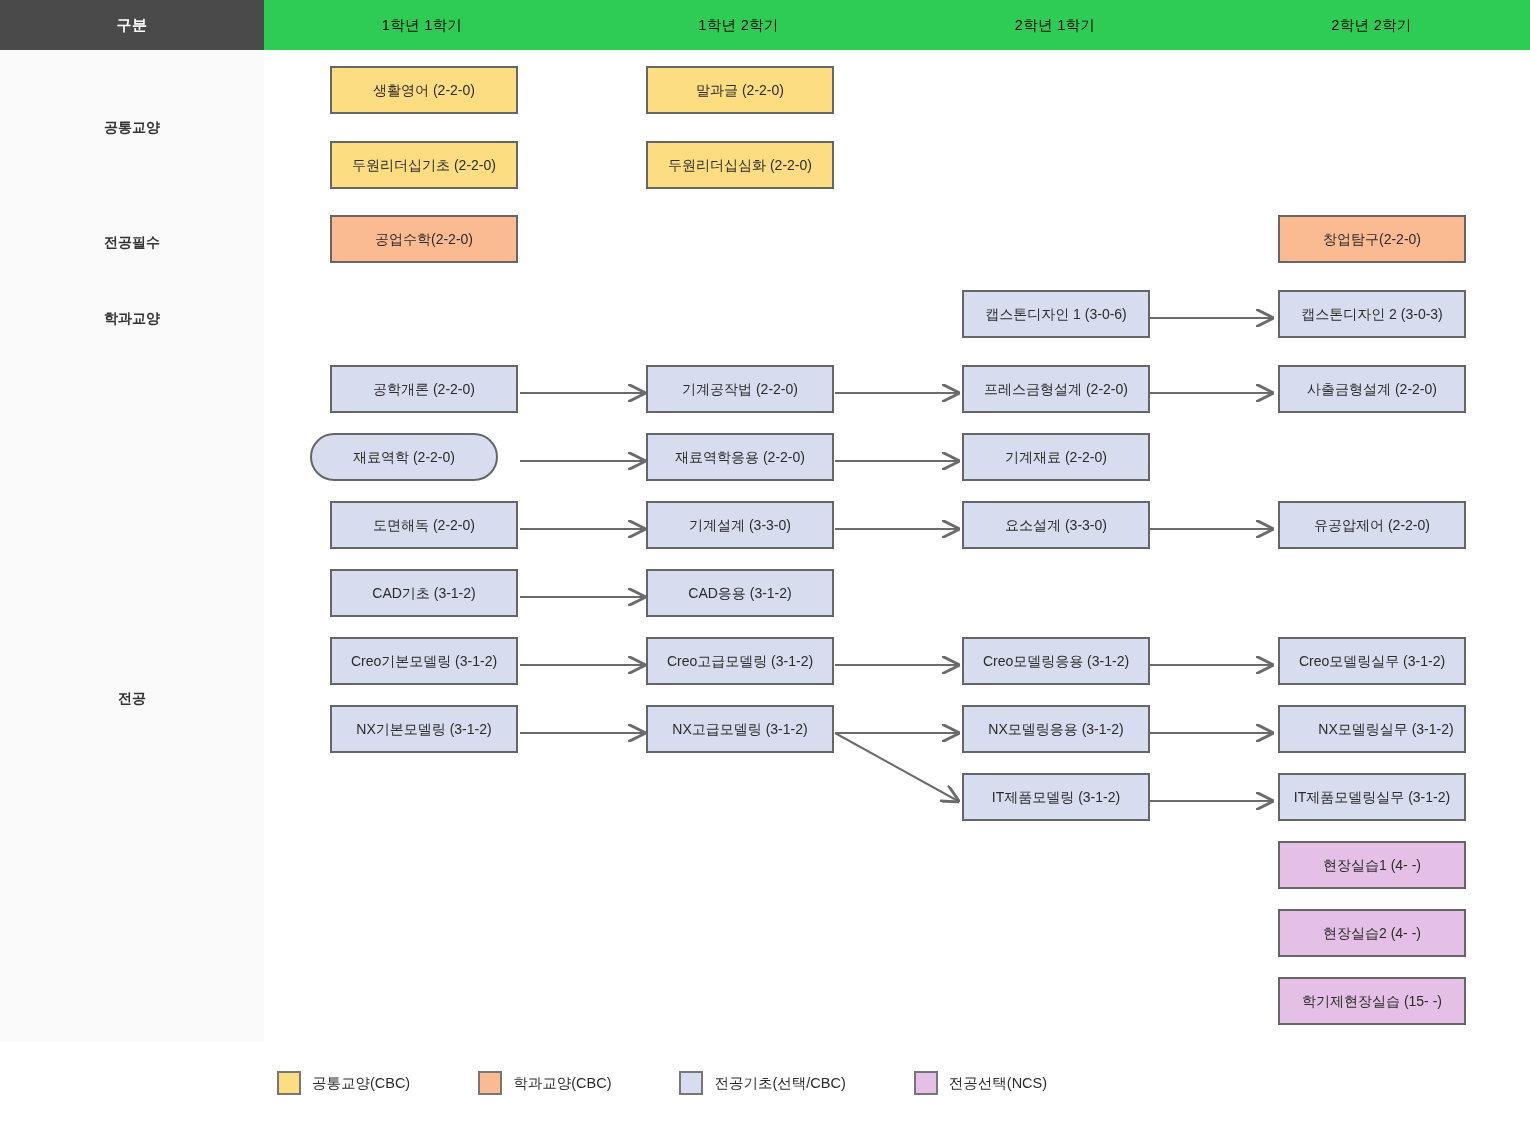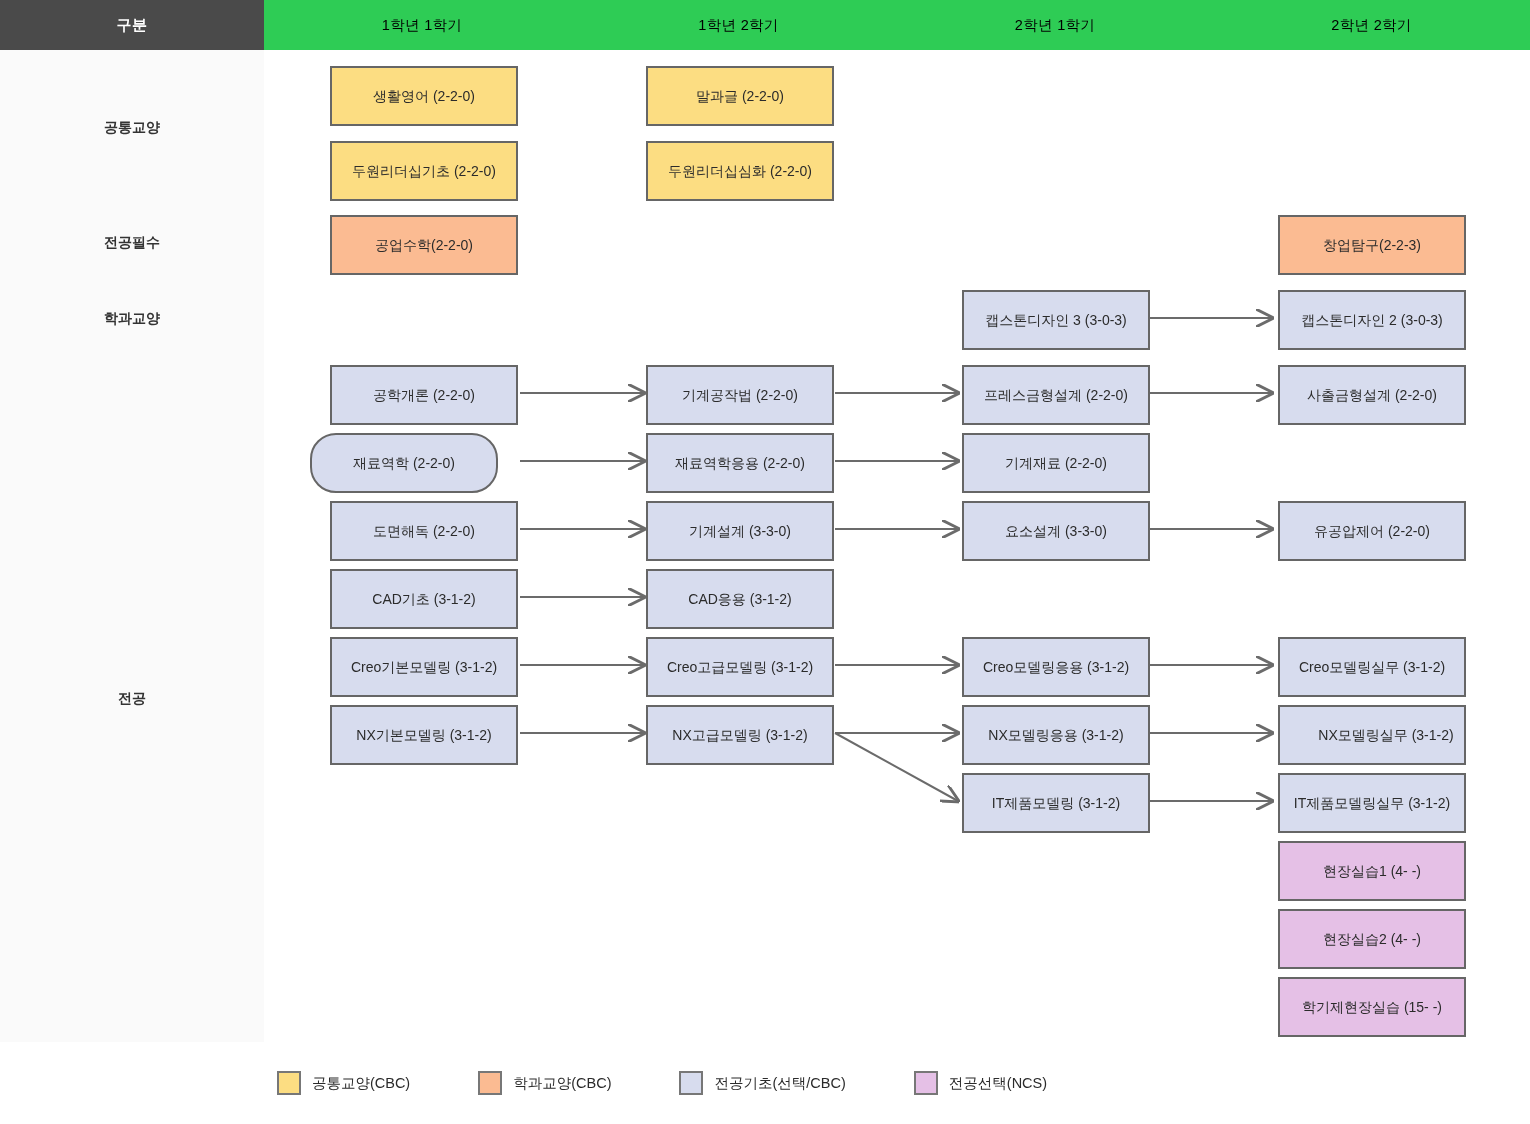--- a/index.html
+++ b/index.html
@@ -81,21 +81,21 @@
     top: 0;
     width: 1530px;
     height: 1042px;
     pointer-events: none;
   }
   .overlay > * { pointer-events: auto; }
 
   .course {
     position: absolute;
     width: 188px;
-    height: 60px;
+    height: 48px;
     box-sizing: border-box;
     border: 2px solid #666666;
     display: flex;
     align-items: center;
     justify-content: center;
     font-size: 14px;
     color: #2b2b2b;
     text-align: center;
     line-height: 1.2;
     white-space: nowrap;
@@ -236,23 +236,23 @@
   </svg>
 
   <div class="overlay">
 
     <div class="course c-common" style="left:330px; top:66px;">생활영어 (2-2-0)</div>
     <div class="course c-common" style="left:330px; top:141px;">두원리더십기초 (2-2-0)</div>
     <div class="course c-common" style="left:646px; top:66px;">말과글 (2-2-0)</div>
     <div class="course c-common" style="left:646px; top:141px;">두원리더십심화 (2-2-0)</div>
 
     <div class="course c-dept" style="left:330px; top:215px;">공업수학(2-2-0)</div>
-    <div class="course c-dept" style="left:1278px; top:215px;">창업탐구(2-2-3)</div>
-
-    <div class="course c-majorb" style="left:962px; top:290px;">캡스톤디자인 3 (3-0-3)</div>
+    <div class="course c-dept" style="left:1278px; top:215px;">창업탐구(2-2-0)</div>
+
+    <div class="course c-majorb" style="left:962px; top:290px;">캡스톤디자인 1 (3-0-6)</div>
     <div class="course c-majorb" style="left:1278px; top:290px;">캡스톤디자인 2 (3-0-3)</div>
 
     <div class="course c-majorb" style="left:330px; top:365px;">공학개론 (2-2-0)</div>
     <div class="course c-majorb" style="left:310px; top:433px;border-radius:26px;">재료역학 (2-2-0)</div>
     <div class="course c-majorb" style="left:330px; top:501px;">도면해독 (2-2-0)</div>
     <div class="course c-majorb" style="left:330px; top:569px;">CAD기초 (3-1-2)</div>
     <div class="course c-majorb" style="left:330px; top:637px;">Creo기본모델링 (3-1-2)</div>
     <div class="course c-majorb" style="left:330px; top:705px;">NX기본모델링 (3-1-2)</div>
 
     <div class="course c-majorb" style="left:646px; top:365px;">기계공작법 (2-2-0)</div>

